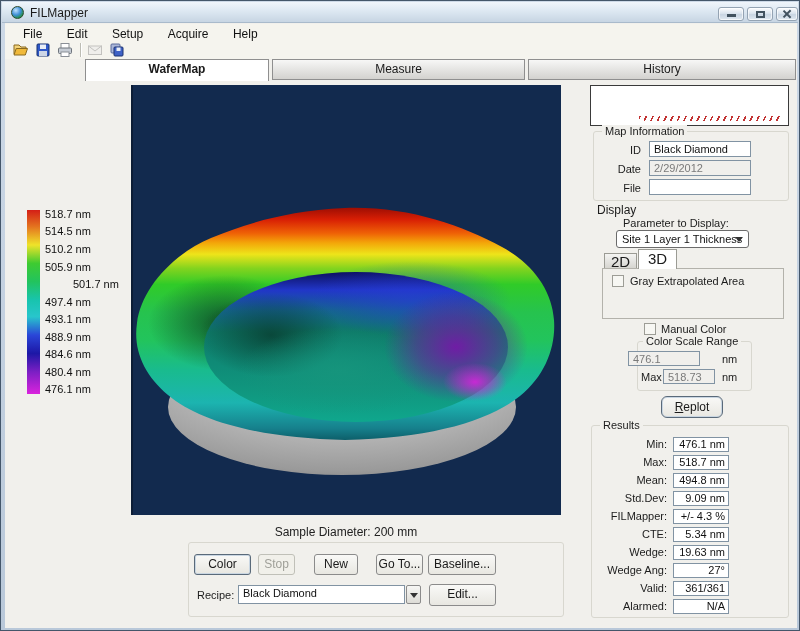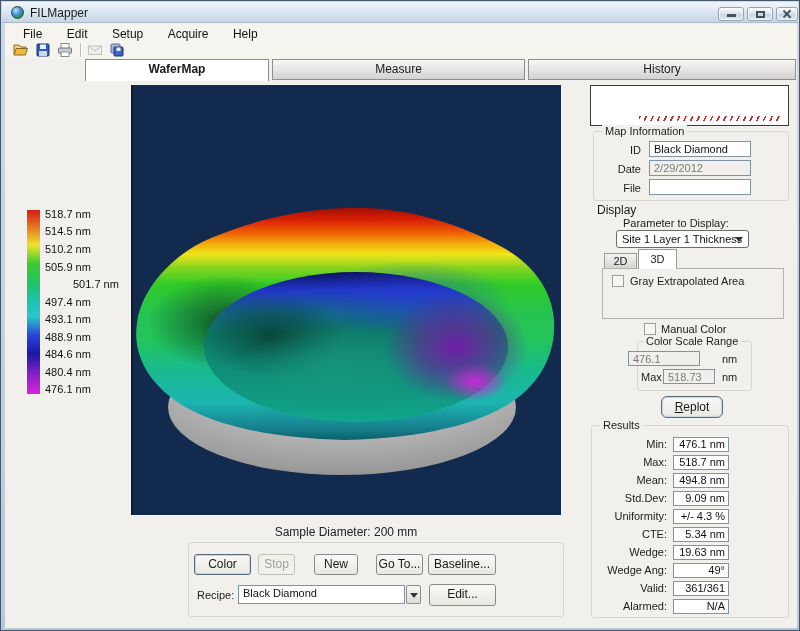--- a/index.html
+++ b/index.html
@@ -66,21 +66,21 @@
   .combo{position:absolute;border:1px solid #6b6b6b;border-radius:3px;background:#fff;
     font-size:11px;color:#111;padding:2px 20px 2px 5px;white-space:nowrap;overflow:hidden;}
   .combo .arrow{position:absolute;right:5px;top:50%;margin-top:-2px;width:0;height:0;
     border-left:4px solid transparent;border-right:4px solid transparent;border-top:5px solid #333;}
   .drop-btn{position:absolute;width:15px;border:1px solid #8b8b8b;border-radius:2px;
     background:linear-gradient(#f6f6f4,#dddcd6);}
   .drop-btn .arrow{position:absolute;left:50%;top:50%;margin:-2px 0 0 -4px;width:0;height:0;
     border-left:4px solid transparent;border-right:4px solid transparent;border-top:5px solid #333;}
 
   
-  .mtab{position:absolute;border:1px solid #9b9b94;font-size:11px;text-align:center;
+  .mtab{position:absolute;border:1px solid #9b9b94;font-size:15px;text-align:center;
     background:linear-gradient(#f4f4f2,#d6d5d0);color:#1a1a1a;}
   .mtab.active{background:#fff;border-bottom:none;z-index:3;}
   .mpanel{position:absolute;border:1px solid #b3b2ab;background:#f1f0ec;}
 
   
   .logo{position:absolute;left:589px;top:84px;width:199px;height:41px;background:#fff;
     border:1px solid #3a3a3a;overflow:hidden;}
   .logo-text{position:absolute;left:6px;top:1px;font-size:29px;font-weight:bold;font-style:italic;
     color:#1d56a0;letter-spacing:-1px;}
   .logo-slashes{position:absolute;right:7px;bottom:4px;width:142px;height:5px;
@@ -323,34 +323,34 @@
       </div>
     <div class="rrow">
         <span class="rlabel">Mean:</span>
         <span class="rfield">494.8 nm</span>
       </div>
     <div class="rrow">
         <span class="rlabel">Std.Dev:</span>
         <span class="rfield">9.09 nm</span>
       </div>
     <div class="rrow">
-        <span class="rlabel">Uniformity:</span>
+        <span class="rlabel">FILMapper:</span>
         <span class="rfield">+/- 4.3 %</span>
       </div>
     <div class="rrow">
         <span class="rlabel">CTE:</span>
         <span class="rfield">5.34 nm</span>
       </div>
     <div class="rrow">
         <span class="rlabel">Wedge:</span>
         <span class="rfield">19.63 nm</span>
       </div>
     <div class="rrow">
         <span class="rlabel">Wedge Ang:</span>
-        <span class="rfield">49°</span>
+        <span class="rfield">27°</span>
       </div>
     <div class="rrow">
         <span class="rlabel">Valid:</span>
         <span class="rfield">361/361</span>
       </div>
     <div class="rrow">
         <span class="rlabel">Alarmed:</span>
         <span class="rfield">N/A</span>
       </div>
   </div>

